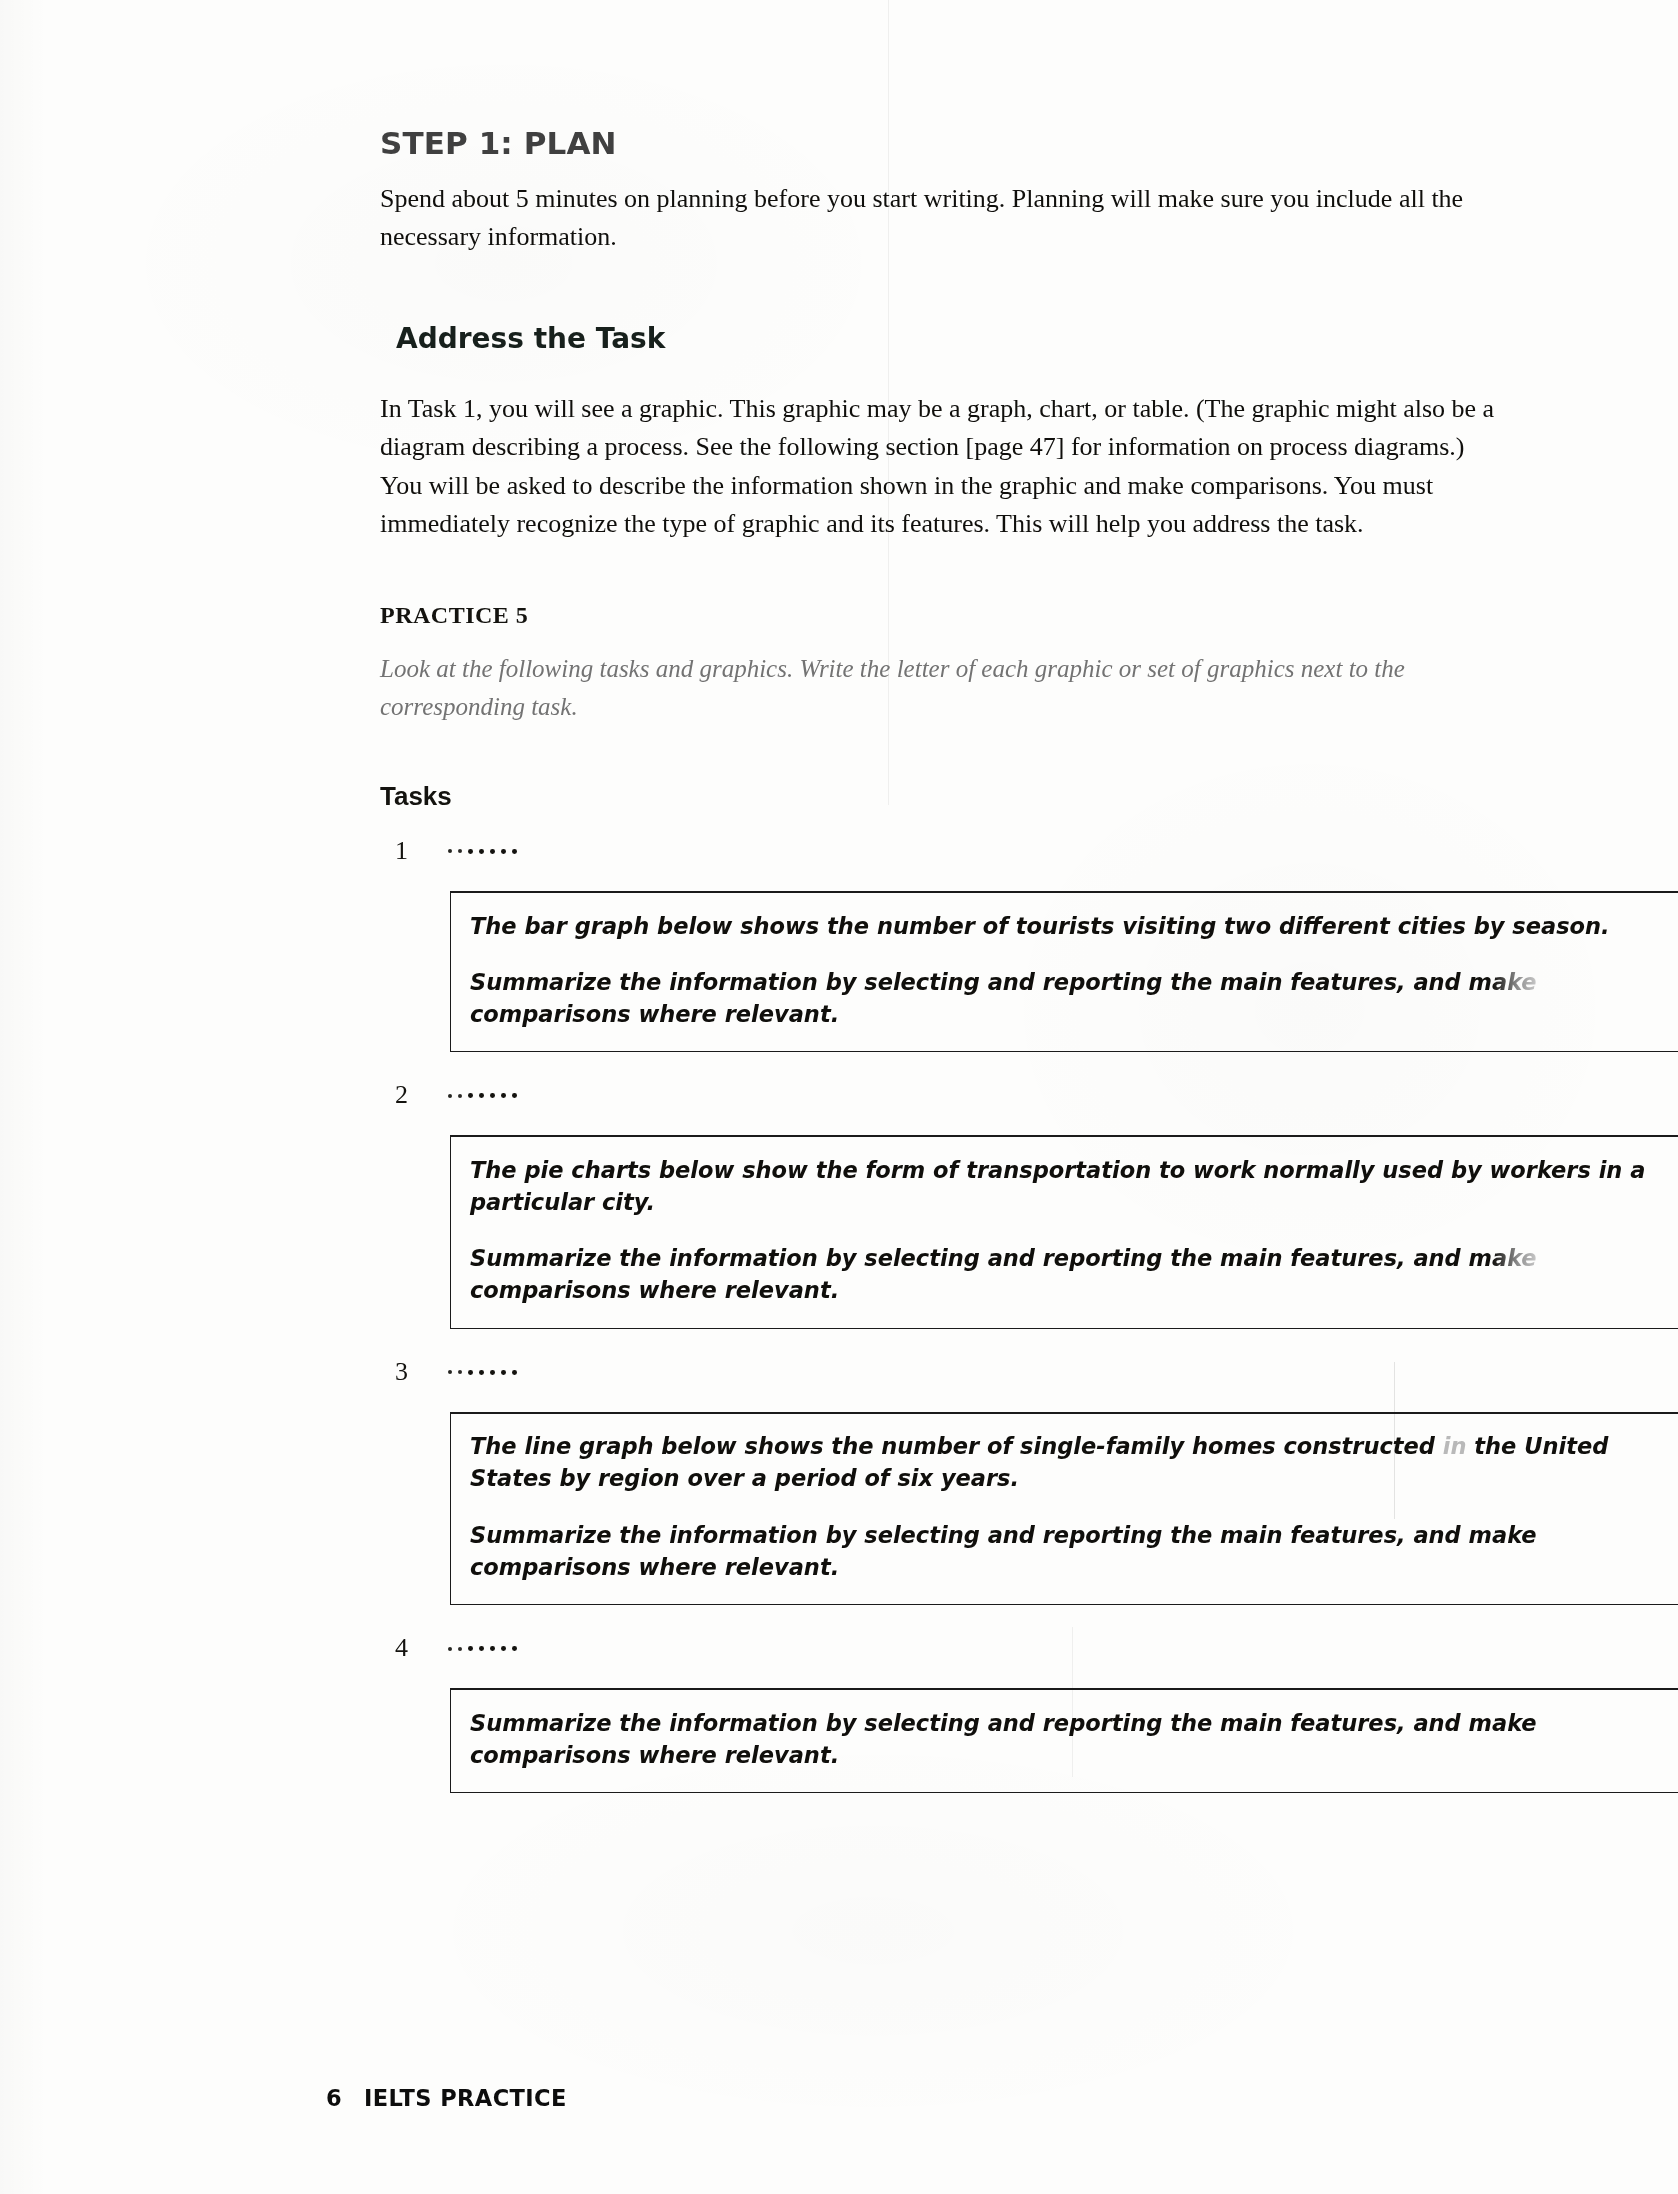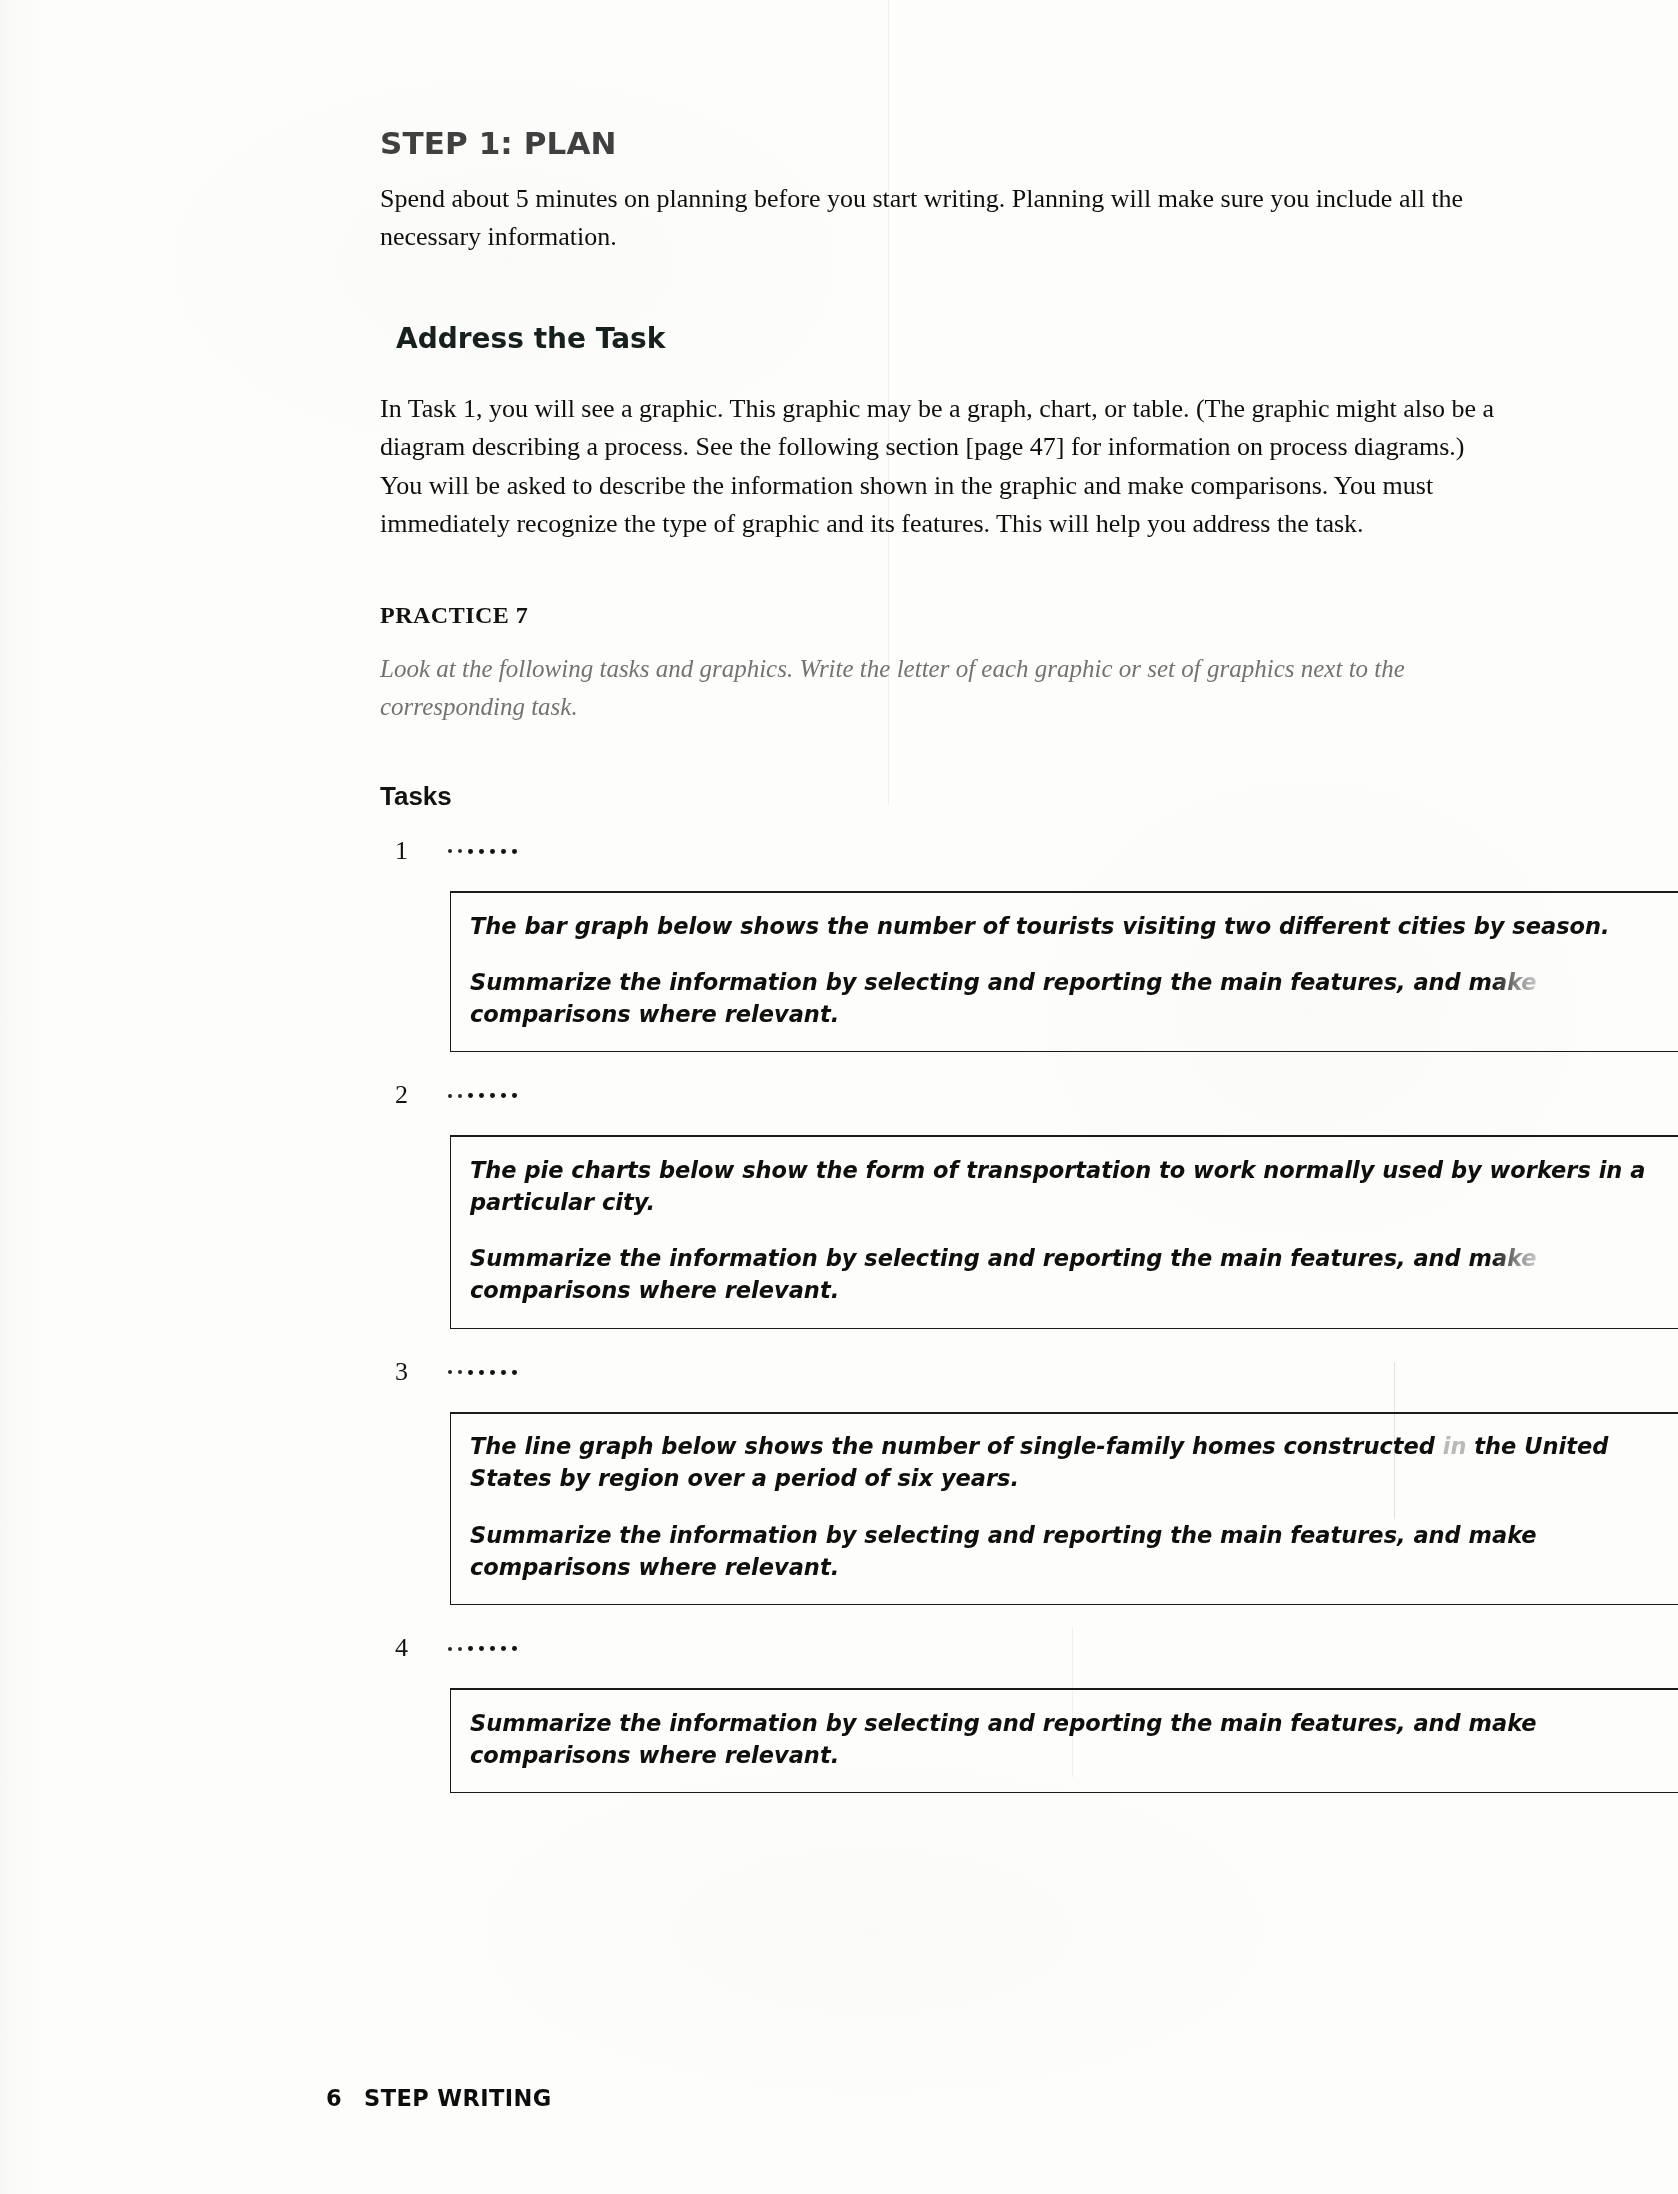--- a/index.html
+++ b/index.html
@@ -209,21 +209,21 @@
   <div class="content">
 
     <h1 class="h-step">STEP 1: PLAN</h1>
 
     <p class="body">Spend about 5 minutes on planning before you start writing. Planning will make sure you include all the necessary information.</p>
 
     <h2 class="h-sub">Address the Task</h2>
 
     <p class="body">In Task 1, you will see a graphic. This graphic may be a graph, chart, or table. (The graphic might also be a diagram describing a process. See the following section [page 47] for information on process diagrams.) You will be asked to describe the information shown in the graphic and make comparisons. You must immediately recognize the type of graphic and its features. This will help you address the task.</p>
 
-    <h3 class="h-practice">PRACTICE 7</h3>
+    <h3 class="h-practice">PRACTICE 5</h3>
 
     <p class="instruction">Look at the following tasks and graphics. Write the letter of each graphic or set of graphics next to the corresponding task.</p>
 
     <h4 class="h-tasks">Tasks</h4>
 
     <div class="task-block" style="padding-top:29px;">
       <div class="task-head">
         <span class="task-num">1</span>
         <span class="task-dots">
           <i></i>
@@ -294,17 +294,17 @@
       </div>
       <div class="prompt-box">
         <p><span>Summarize the information by selecting and reporting the main features, and make</span> <span>comparisons where relevant.</span></p>
       </div>
     </div>
 
   </div>
 
   <div class="footer">
     <span>6</span>
-    <span>STEP WRITING</span>
+    <span>IELTS PRACTICE</span>
   </div>
 
 </div>
 
 
 </body></html>

